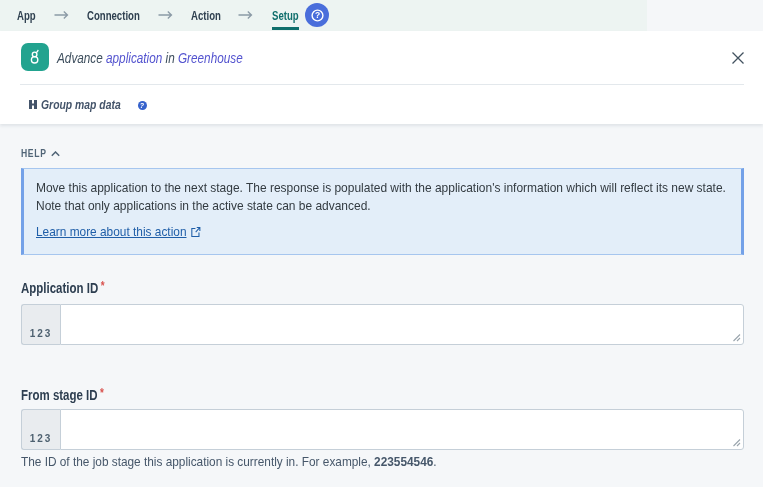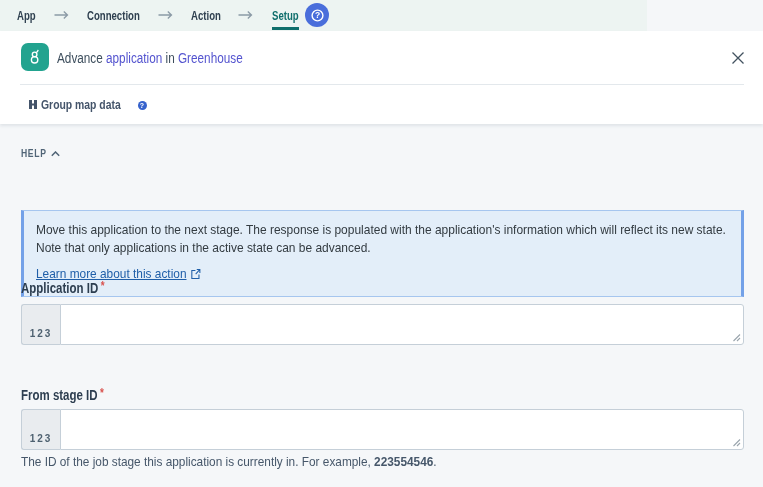--- a/index.html
+++ b/index.html
@@ -8,37 +8,37 @@
   body { font-family:"Liberation Sans", sans-serif; background:#f5f7f9; position:relative; }
 
   
   .topbar { position:absolute; left:0; top:0; width:647px; height:31px; background:#edf4f2; }
   .crumb { position:absolute; top:9px; font-size:12px; font-weight:bold; color:#2f4050; transform:scaleX(0.8); transform-origin:0 0; white-space:nowrap; }
   .carrow { position:absolute; top:10px; }
   .setup-ul { position:absolute; left:272px; top:27px; width:27px; height:3px; background:#0f6e6c; }
   .helpbtn { position:absolute; left:305px; top:3px; width:24px; height:24px; border-radius:50%; background:#4a6edb; display:flex; align-items:center; justify-content:center; }
 
   
-  .card { position:absolute; left:0; top:31px; width:763px; height:93px; background:#ffffff; box-shadow:0 2px 3px rgba(40,60,80,0.10); }
+  .card { position:absolute; left:0; top:31px; width:763px; height:93px; background:#ffffff; box-shadow:0 2px 3px rgba(40,60,80,0.10);font-style:italic; }
   .appicon { position:absolute; left:21px; top:12px; width:28px; height:28px; border-radius:7px; background:#22a38f; display:flex; align-items:center; justify-content:center; }
   .title { position:absolute; left:57px; top:0; height:53px; display:flex; align-items:center; font-size:14px; color:#3c4d5c; transform:scaleX(0.84); transform-origin:0 50%; white-space:nowrap; }
   .title .lk { color:#5353cf; }
   .closex { position:absolute; left:732px; top:21px; }
   .hdr-div { position:absolute; left:20px; right:19px; top:53px; height:1px; background:#e3e8ec; }
   .groupicon { position:absolute; left:28.5px; top:69px; }
   .grouptxt { position:absolute; left:41px; top:66px; font-size:13px; font-weight:bold; color:#44546a; transform:scaleX(0.8); transform-origin:0 0; white-space:nowrap; }
   .qmini { position:absolute; left:137.5px; top:69.5px; width:9px; height:9px; border-radius:50%; background:#3662cc; color:#fff; font-size:7px; font-weight:bold; display:flex; align-items:center; justify-content:center; }
 
   
   .helplabel { position:absolute; left:21px; top:147px; font-size:10.5px; font-weight:bold; letter-spacing:0.8px; color:#516577; transform:scaleX(0.82); transform-origin:0 0; }
   .helpchev { position:absolute; left:50.5px; top:151px; }
 
   .infobox { position:absolute; left:21px; top:168px; width:723px; height:87px;
     background:#e3eef9; border:1px solid #a6c6ef; border-left:3px solid #73a1e8; border-right:3px solid #73a1e8;
-    padding:10px 0 0 12px; overflow:hidden;margin-top:42px; }
+    padding:10px 0 0 12px; overflow:hidden; }
   .infobox p { font-size:13.3px; line-height:18px; color:#333b41; width:775px; transform:scaleX(0.9); transform-origin:0 0; }
   .learn { display:inline-flex; align-items:center; margin-top:9px; font-size:13.3px; color:#1f5ea8; text-decoration:underline; transform:scaleX(0.893); transform-origin:0 0; white-space:nowrap; }
   .learn svg { margin-left:4px; }
 
   .field-label { position:absolute; left:21px; font-size:14px; font-weight:bold; color:#2d3e50; transform:scaleX(0.82); transform-origin:0 0; white-space:nowrap; }
   .req { color:#d9534f; font-size:12px; vertical-align:3px; margin-left:3px; }
 
   .igroup { position:absolute; left:21px; width:723px; height:41px; display:flex; }
   .addon { width:39px; height:41px; background:#e9ecef; border:1px solid #c5cfd8; border-right:none; border-radius:3px 0 0 3px;
            display:flex; align-items:center; justify-content:center; padding-top:18px; font-size:10px; font-weight:bold; letter-spacing:2px; color:#4e6170; }

